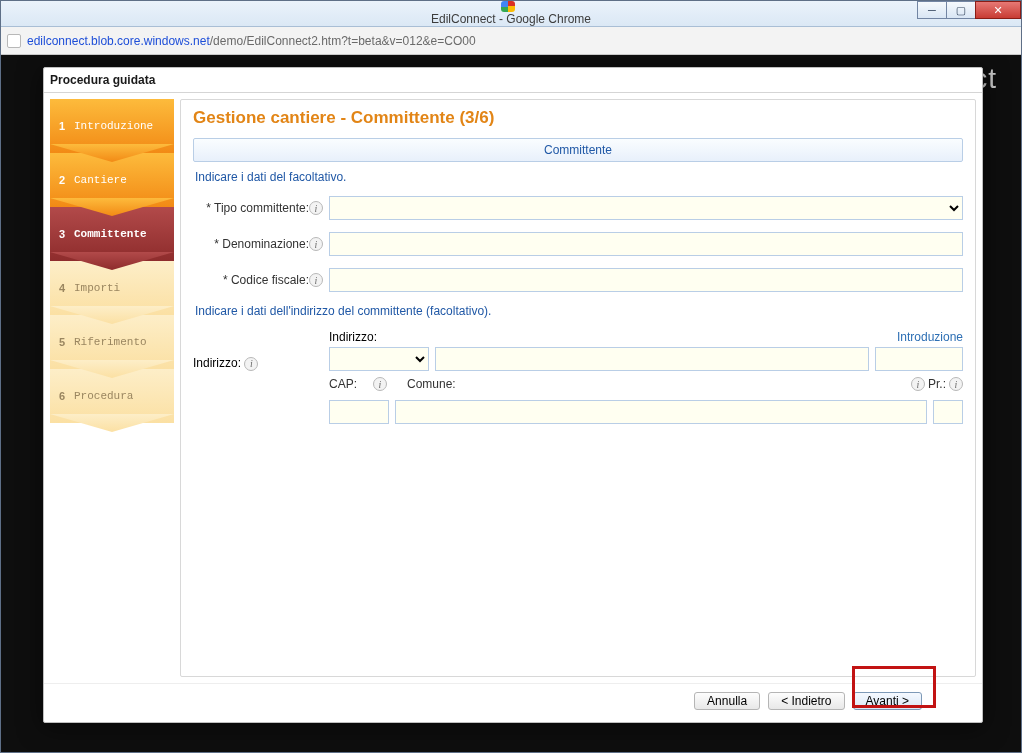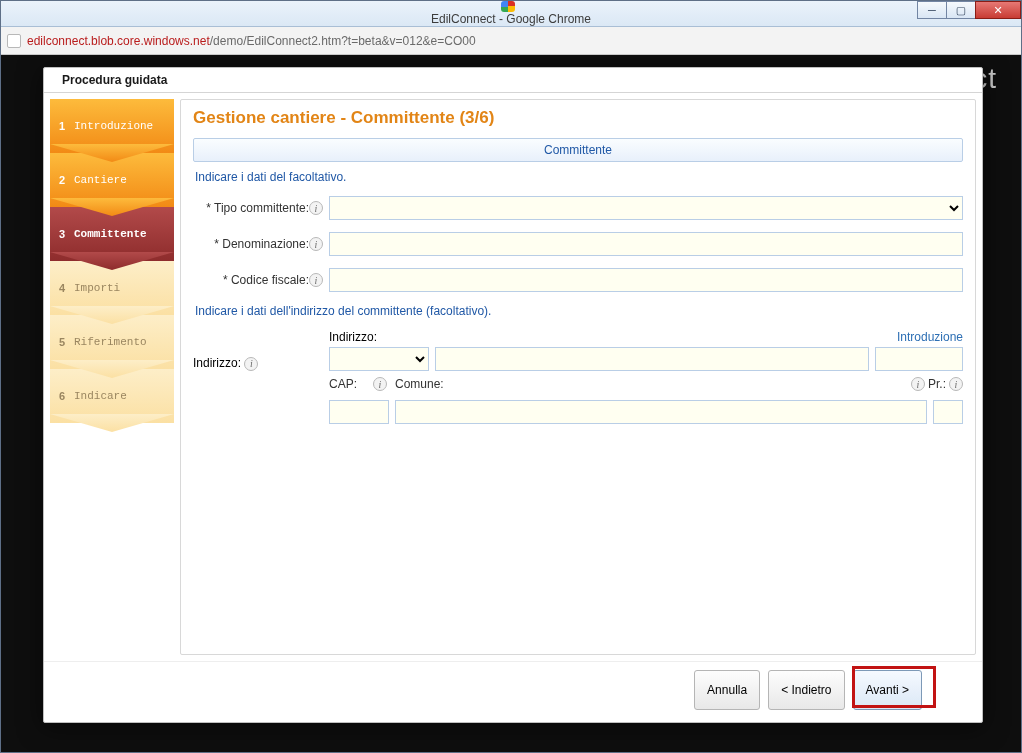--- a/index.html
+++ b/index.html
@@ -64,21 +64,21 @@
     padding: 3px 6px;
   }
   .addr-bar .page-icon {
     width:14px;height:14px;
     border:1px solid #b8b8b8;
     background:#fff;
     margin-right:6px;
     border-radius:2px;
   }
   .addr-bar .url { color:#6a6a6a; font-size:12px; }
-  .addr-bar .url .host { color:#b91c1c; }
+  .addr-bar .url .host { color:#1d4ed8; }
 
   
   .page-backdrop {
     flex: 1;
     background: #0e0e0e;
     position: relative;
     overflow: hidden;
   }
   .brand {
     position: absolute;
@@ -98,21 +98,21 @@
     width: 940px;
     height: 656px;
     background: #fff;
     border: 1px solid #bfbfbf;
     box-shadow: 0 4px 24px rgba(0,0,0,.55);
     border-radius: 2px;
     display: flex;
     flex-direction: column;
   }
   .modal-title {
-    padding: 5px 18px;
+    padding: 5px 6px;
     font-weight: bold;
     color: #1a1a1a;
     border-bottom: 1px solid #d5d5d5;
     font-size: 12px;
   }
   .modal-body {
     flex: 1;
     display: flex;
     padding: 6px;
     gap: 6px;
@@ -120,21 +120,21 @@
   }
   .modal-footer {
     padding: 8px 60px 12px 10px;
     display: flex;
     justify-content: flex-end;
     gap: 8px;
     border-top: 1px solid #eee;
   }
   .modal-footer button {
     min-width: 66px;
-    height: 40px;
+    height: 18px;
     font-size: 12px;
     background: linear-gradient(#fdfdfd,#e8e8e8);
     border: 1px solid #b5b5b5;
     border-radius: 3px;
     padding: 0 12px;
     cursor: pointer;
   }
   .modal-footer button.primary {
     border: 1px solid #7d99b7;
     background: linear-gradient(#f5f9ff,#dbe8f6);
@@ -274,21 +274,21 @@
   .addr-block { display:flex; }
   .addr-block .label-col{ width:136px; text-align:left; padding-right:6px; padding-top:26px;}
   .addr-block .addr-fields{ flex:1; }
   .addr-top-labels{ display:flex; align-items:center; margin-bottom:3px;}
   .addr-top-labels .spacer{flex:1;}
   .addr-top-labels .geocode{ color:#2d6fb4; font-size:12px; cursor:pointer;}
   .addr-line1, .addr-line2 { display:flex; gap:6px; margin-bottom:6px;}
   .addr-line1 select{ width:100px; height:24px; border:1px solid #b9cee6; background:#fffff1;}
   .addr-line1 input.street{ flex:1; height:24px; border:1px solid #b9cee6; background:#fffff1;}
   .addr-line1 input.num{ width:88px; height:24px; border:1px solid #b9cee6; background:#fffff1;}
-  .addr-labels2 { display:flex; gap:6px; align-items:center; margin-bottom:9px; font-size:12px; color:#333;}
+  .addr-labels2 { display:flex; gap:18px; align-items:center; margin-bottom:9px; font-size:12px; color:#333;}
   .addr-labels2 .cap {width:60px; display:flex; align-items:center; justify-content:space-between; padding-right:2px;}
   .addr-labels2 .comune { display:flex; align-items:center; gap:4px;}
   .addr-labels2 .spacer{flex:1;}
   .addr-labels2 .pr { display:flex; align-items:center; gap:3px;}
   .addr-line2 input.cap{ width:60px; height:24px; border:1px solid #b9cee6; background:#fffff1;}
   .addr-line2 input.comune{ flex:1; height:24px; border:1px solid #b9cee6; background:#fffff1;}
   .addr-line2 input.pr{ width:30px; height:24px; border:1px solid #b9cee6; background:#fffff1;}
 
 </style>
 </head>
@@ -337,21 +337,21 @@
           <div class="step future">
             <span class="num">4</span>
             <span class="label">Importi</span>
           </div>
           <div class="step future">
             <span class="num">5</span>
             <span class="label">Riferimento</span>
           </div>
           <div class="step future">
             <span class="num">6</span>
-            <span class="label">Indicare</span>
+            <span class="label">Procedura</span>
           </div>
         </div>
 
         <div class="panel">
           <h1 class="page-heading">Gestione cantiere - Committente (3/6)</h1>
 
           <div class="section-header">Committente</div>
           <div class="instruction">Indicare i dati del facoltativo.</div>
 
           <div class="form-row">

